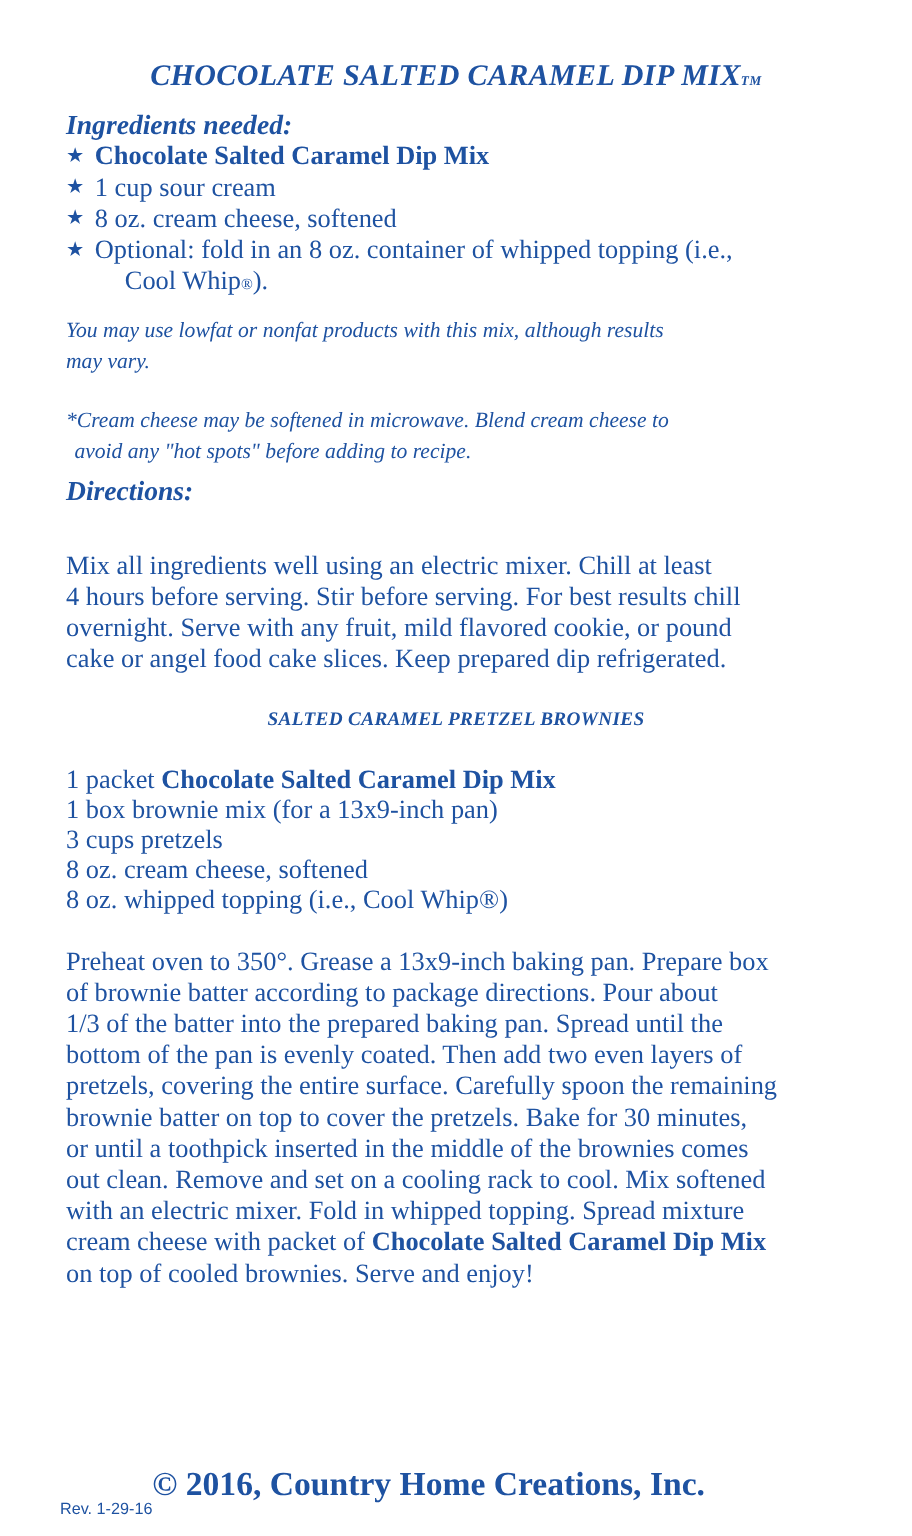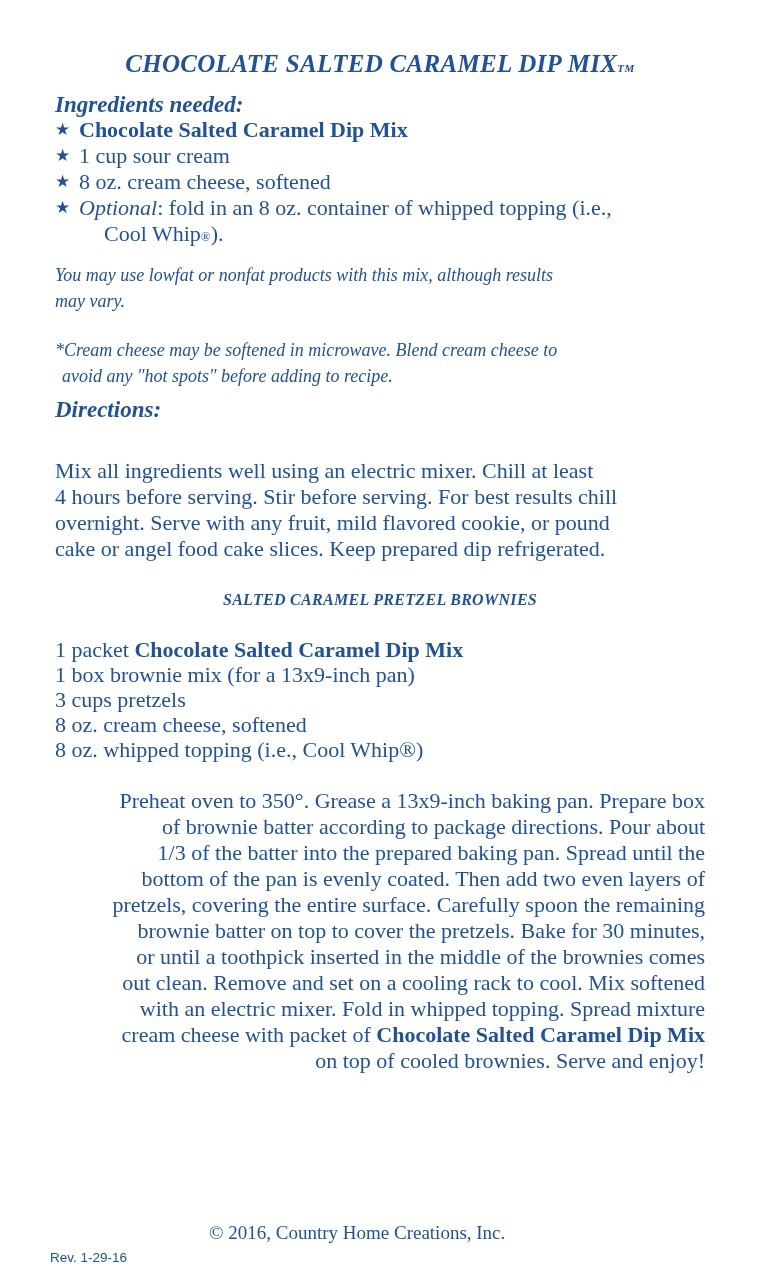--- a/index.html
+++ b/index.html
@@ -23,37 +23,37 @@
     line-height:25px;margin-top:10px;
   }
   .bullets{margin-top:0;}
   .bullet{display:flex;font-size:22px;line-height:26px;}
   .star{flex:0 0 24px;font-size:17px;line-height:26px;}
   .btext{flex:1;}
   .line{white-space:nowrap;}
   .cont{margin-left:25px;}
   .hang{margin-left:7px;}
   .bold{font-weight:700;}
-  .italic{font-style:italic;}
+  .italic{}
   .reg-mark{font-size:13px;}
   .note{font-size:18px;line-height:26px;margin-top:12px;font-style:italic;}
   .note2{margin-top:23px;}
   .dir-heading{margin-top:8px;}
   .body-block{font-size:22px;line-height:26px;margin-top:36px;}
   .title2{font-size:16px;margin-top:24px;}
   .brn-ing{margin-top:23px;line-height:25px;}
-  .instructions{margin-top:26px;text-align:right;}
+  .instructions{margin-top:26px;}
   .footer{position:absolute;left:0;right:0;top:1222px;height:34px;}
   .rev{
     position:absolute;left:50px;top:28px;
     font-family:"Liberation Sans",sans-serif;font-size:13.5px;
   }
   .copyright{
     position:absolute;left:47%;transform:translateX(-50%);top:0;
-    font-size:19px;white-space:nowrap;
+    font-size:28px;white-space:nowrap;font-weight:bold;
   }
 </style>
 </head>
 <body>
 
 <div class="page">
 
   <h1 class="title"><span>CHOCOLATE SALTED CARAMEL DIP MIX</span><span class="tm">TM</span></h1>
 
   <div class="sec-heading">Ingredients needed:</div>

